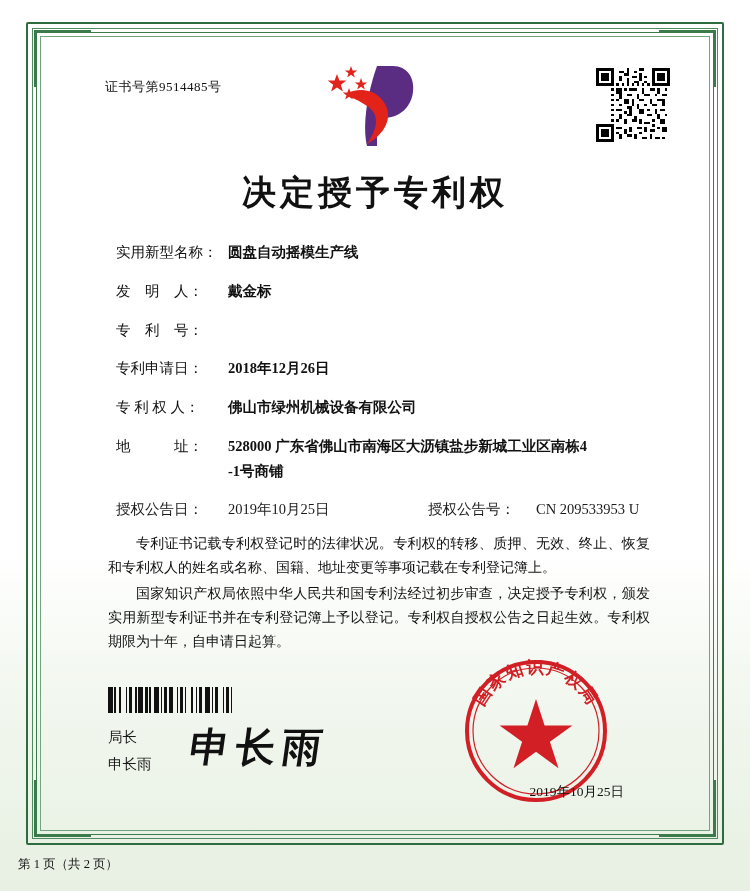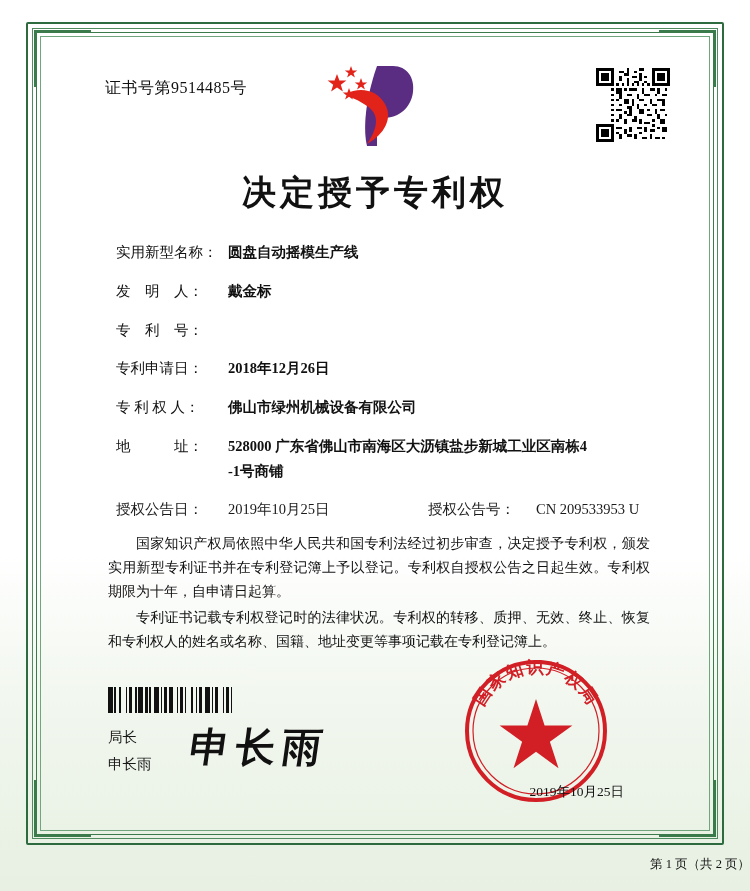--- a/index.html
+++ b/index.html
@@ -72,21 +72,21 @@
     right: 60px;
     top: 52px;
     bottom: 60px;
   }
 
   
   .cert-no {
     position: absolute;
     left: 45px;
     top: 26px;
-    font-size: 16px;
+    font-size: 13px;
     letter-spacing: 0.5px;
     color: #111;
     font-family: "Liberation Serif", "DejaVu Serif", serif;
   }
 
   .logo {
     position: absolute;
     left: 50%;
     transform: translateX(-50%);
     top: 8px;
@@ -223,23 +223,24 @@
     bottom: 30px;
     font-size: 13.5px;
     color: #111;
   }
 
   .footer {
     position: absolute;
     left: 0;
     right: 0;
     bottom: 18px;
-    text-align: right;
+    text-align: left;
     font-size: 12.5px;
     color: #111;
+    padding-left: 18px;
   }
 </style>
 </head>
 <body>
 
 <div class="page">
 
   <div class="frame-outer"></div>
   <div class="frame-inner"></div>
   <div class="corner tl"></div>
@@ -424,22 +425,22 @@
       <div class="grant-row">
         <span class="g1-label">授权公告日：</span>
         <span class="g1-value">2019年10月25日</span>
         <span class="g2-label">授权公告号：</span>
         <span class="g2-value">CN 209533953 U</span>
       </div>
 
     </div>
 
     <div class="paragraphs">
+      <p>专利证书记载专利权登记时的法律状况。专利权的转移、质押、无效、终止、恢复和专利权人的姓名或名称、国籍、地址变更等事项记载在专利登记簿上。</p>
       <p>国家知识产权局依照中华人民共和国专利法经过初步审查，决定授予专利权，颁发实用新型专利证书并在专利登记簿上予以登记。专利权自授权公告之日起生效。专利权期限为十年，自申请日起算。</p>
-      <p>专利证书记载专利权登记时的法律状况。专利权的转移、质押、无效、终止、恢复和专利权人的姓名或名称、国籍、地址变更等事项记载在专利登记簿上。</p>
     </div>
 
     <div class="barcode" id="barcode">
         <i style="width:4.800000000000001px;background:#111"></i>
         <i style="width:1.6px;background:transparent"></i>
         <i style="width:1.6px;background:#111"></i>
         <i style="width:3.2px;background:transparent"></i>
         <i style="width:1.6px;background:#111"></i>
         <i style="width:4.800000000000001px;background:transparent"></i>
         <i style="width:1.6px;background:#111"></i>

